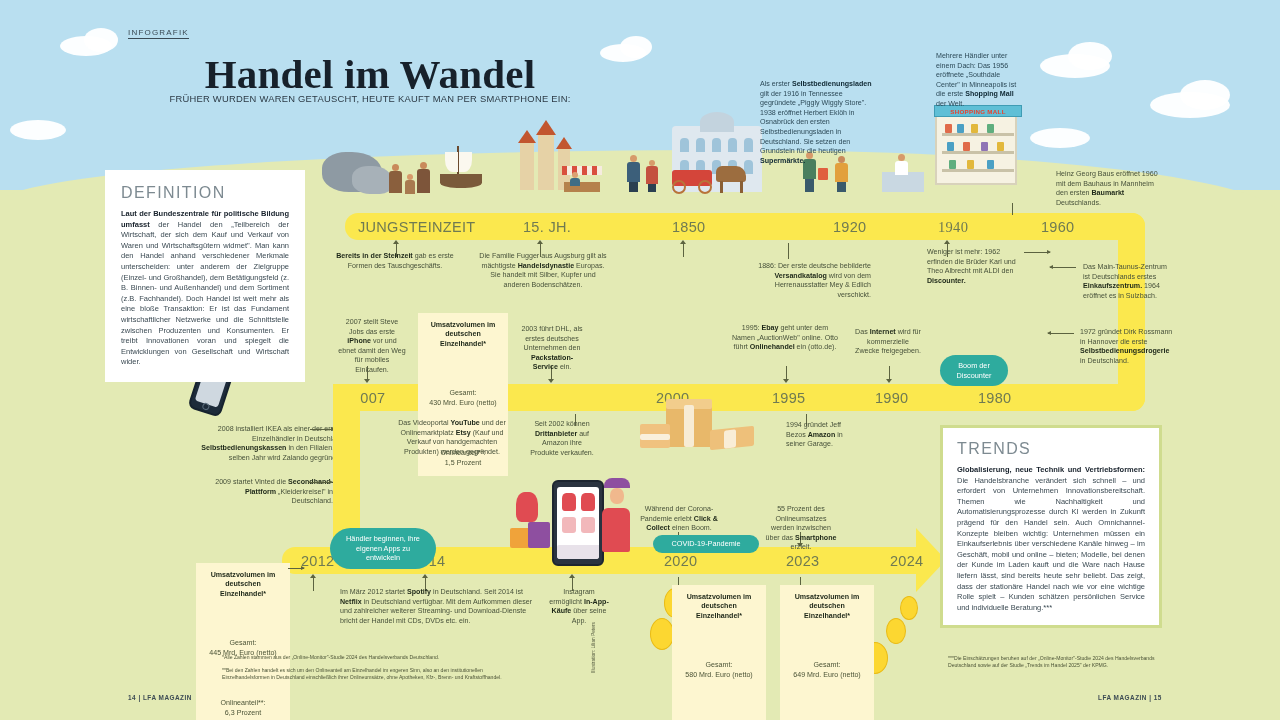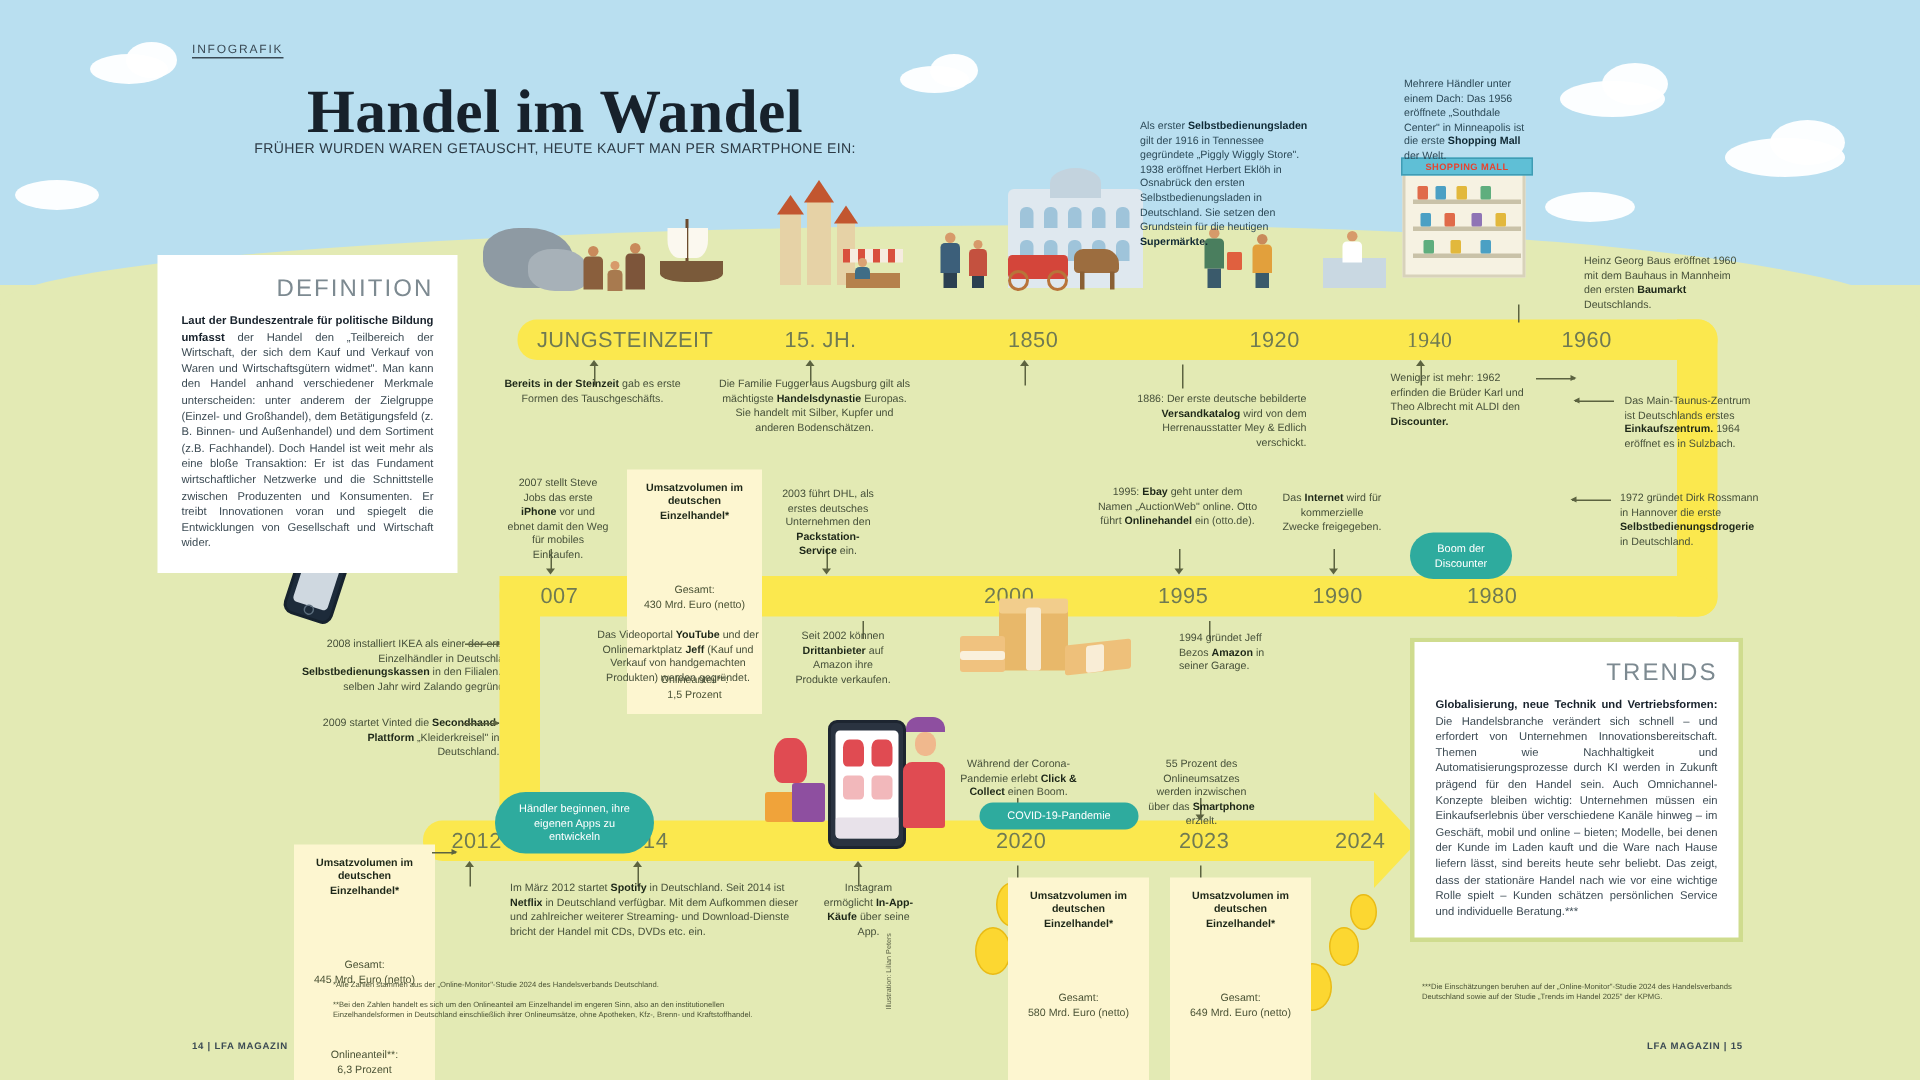--- a/index.html
+++ b/index.html
@@ -54,21 +54,21 @@
     text-align: center; font-size: 9.4px; letter-spacing: .25px;
     line-height: 13px; color: #2c3a45;
   }
   
   .panel {
     position: absolute; background: #ffffff;
     padding: 14px 16px 14px 16px;
   }
   .panel h2 {
     font-size: 16px; font-weight: 400; letter-spacing: 1.4px;
-    color: #7d8a91; margin-bottom: 7px; text-align: right;
+    color: #7d8a91; margin-bottom: 7px;
   }
   .panel p {
     font-size: 7.5px; line-height: 10.6px; color: #3b4a53;
     text-align: justify;
   }
   .panel p b { color: #17212b; }
   #definition-panel { left: 105px; top: 170px; width: 200px; }
   #trends-panel     { left: 940px; top: 425px; width: 222px;
                       border: 3px solid #cfdc8e; padding: 12px 14px; }
   
@@ -465,21 +465,21 @@
 
   <div class="note" style="left:786px;top:421px;width:70px;text-align:left;">
     <span>1994 gründet Jeff Bezos </span><b>Amazon</b><span> in seiner Garage.</span>
   </div>
 
   <div class="note" style="left:528px;top:420px;width:68px;">
     <span>Seit 2002 können </span><b>Drittanbieter</b><span> auf Amazon ihre Produkte verkaufen.</span>
   </div>
 
   <div class="note" style="left:392px;top:419px;width:120px;">
-    <span>Das Videoportal </span><b>YouTube</b><span> und der Onlinemarktplatz </span><b>Jeff</b><span> (Kauf und Verkauf von handgemachten Produkten) werden gegründet.</span>
+    <span>Das Videoportal </span><b>YouTube</b><span> und der Onlinemarktplatz </span><b>Etsy</b><span> (Kauf und Verkauf von handgemachten Produkten) werden gegründet.</span>
   </div>
 
   <div class="note left" style="left:196px;top:425px;width:148px;">
     <span>2008 installiert IKEA als einer der ersten Einzelhändler in Deutschland </span><b>Selbstbedienungskassen</b><span> in den Filialen. Im selben Jahr wird Zalando gegründet.</span>
   </div>
   <div class="harrow" style="left:310px;top:429px;width:24px;"></div>
 
   <div class="note left" style="left:205px;top:478px;width:128px;">
     <span>2009 startet Vinted die </span><b>Secondhand-Plattform</b><span> „Kleiderkreisel" in Deutschland.</span>
   </div>

